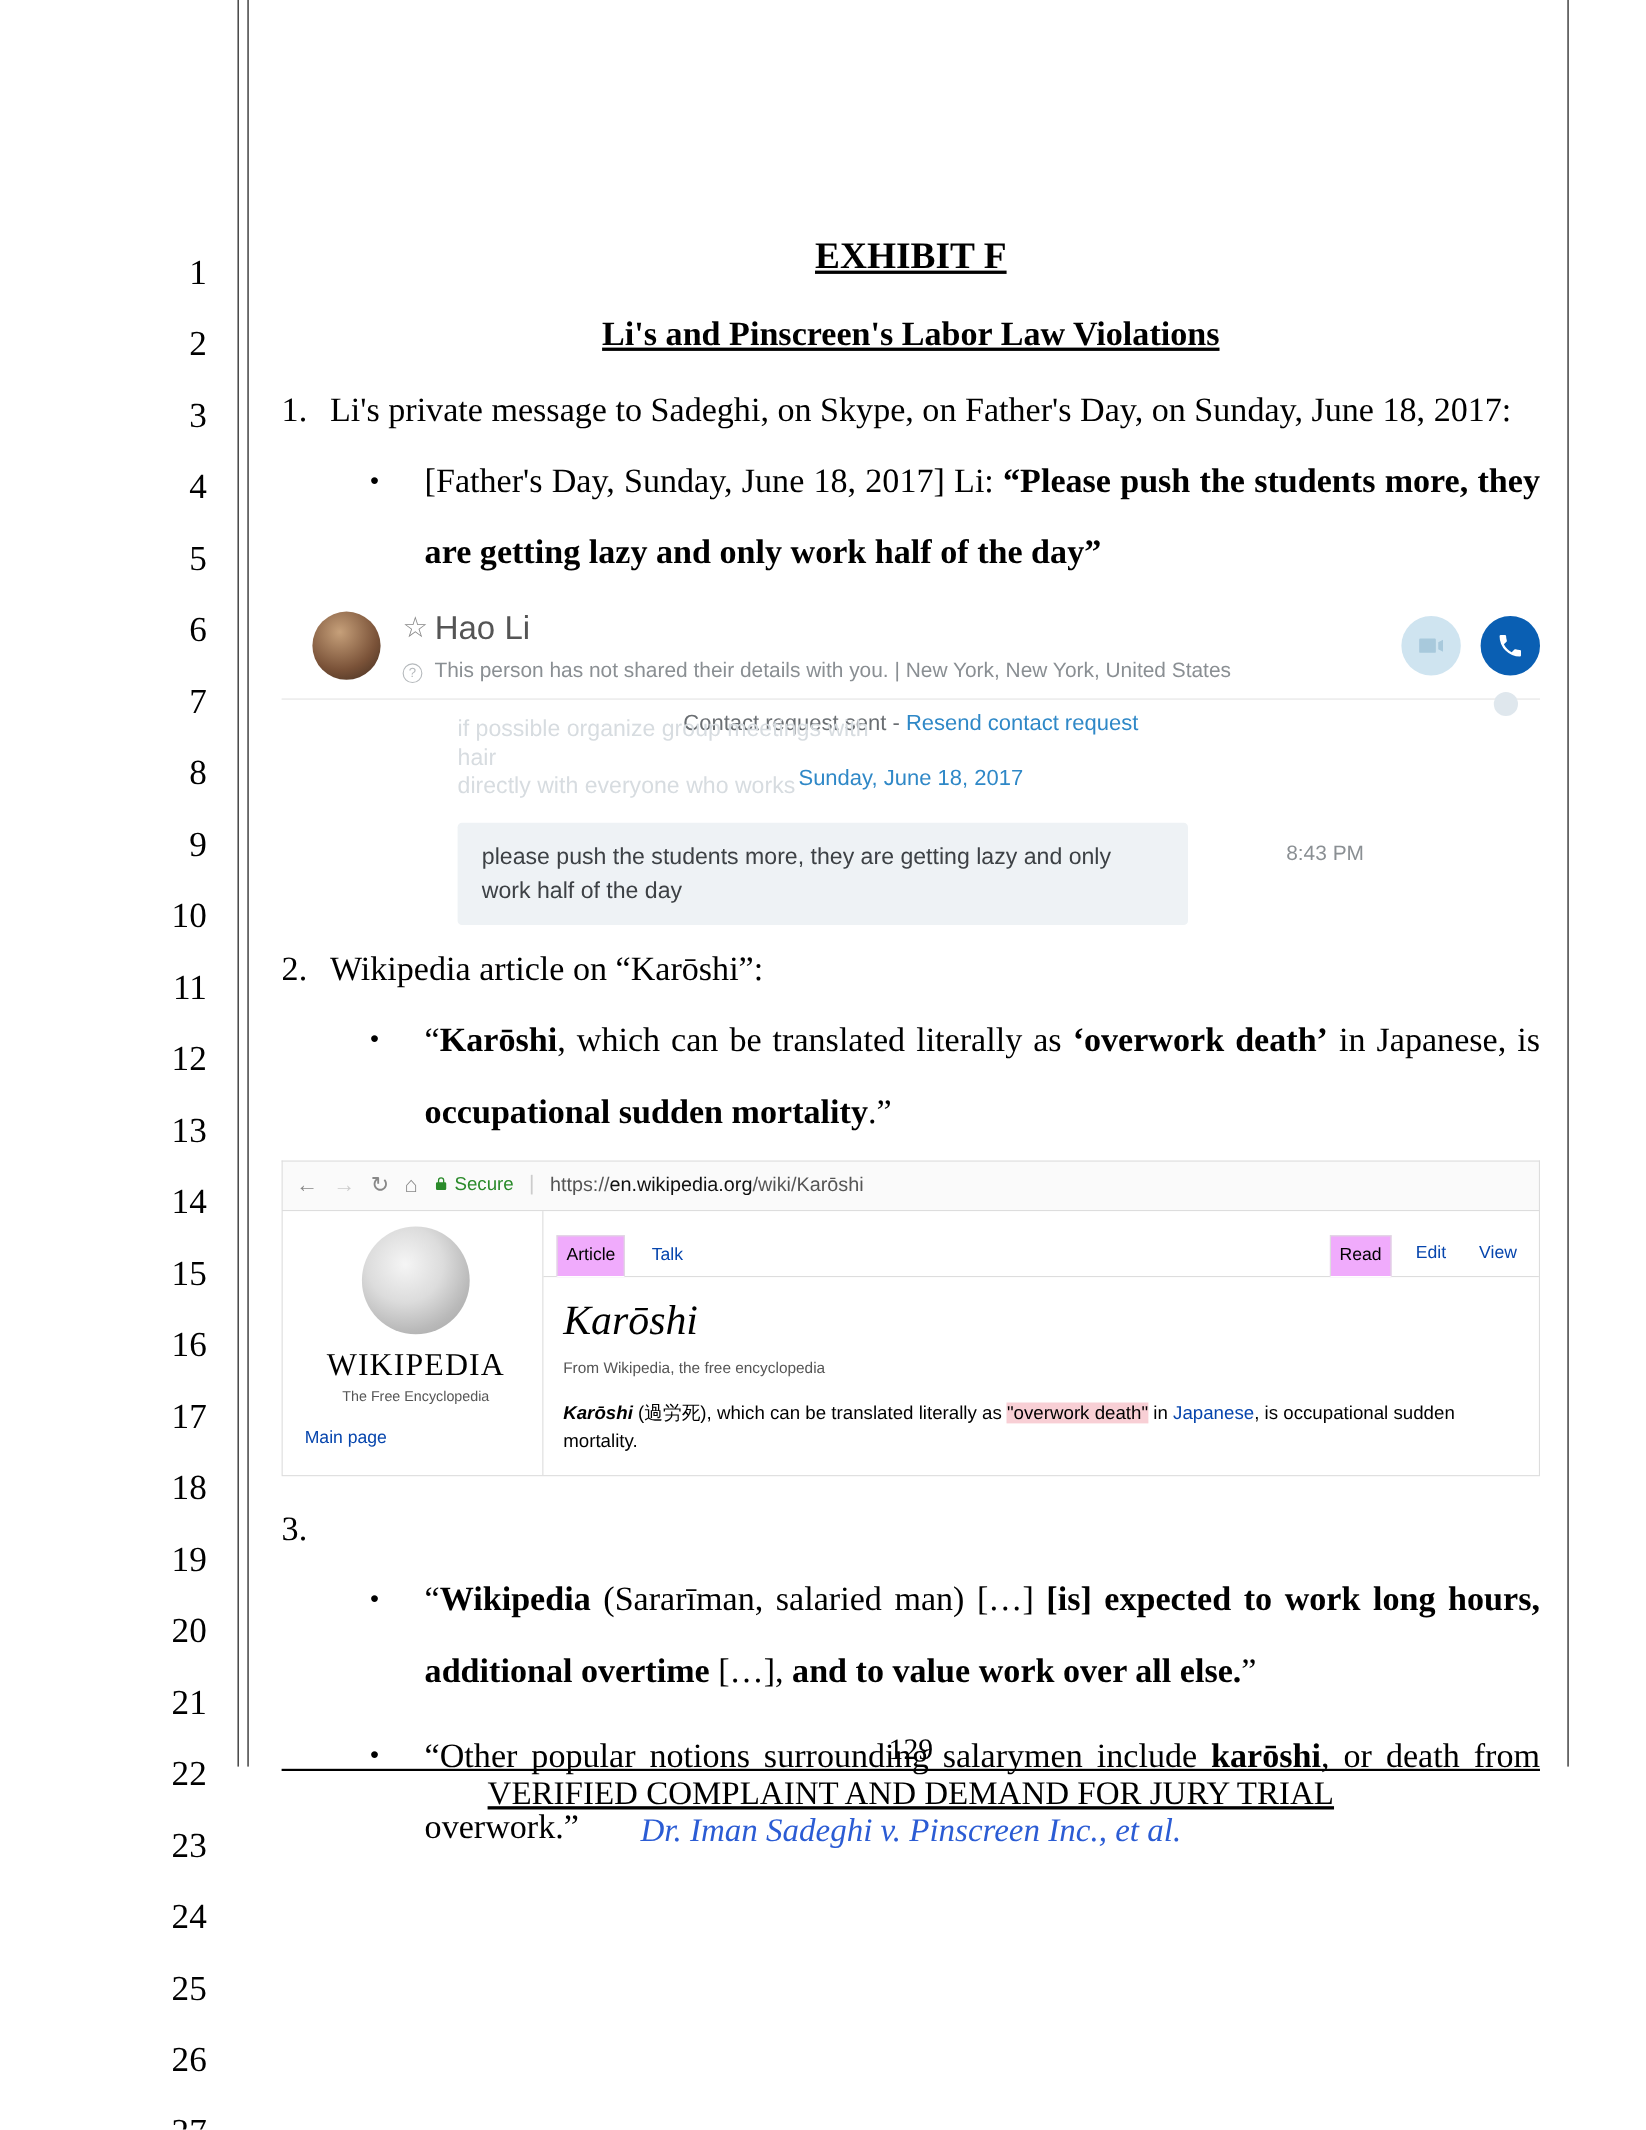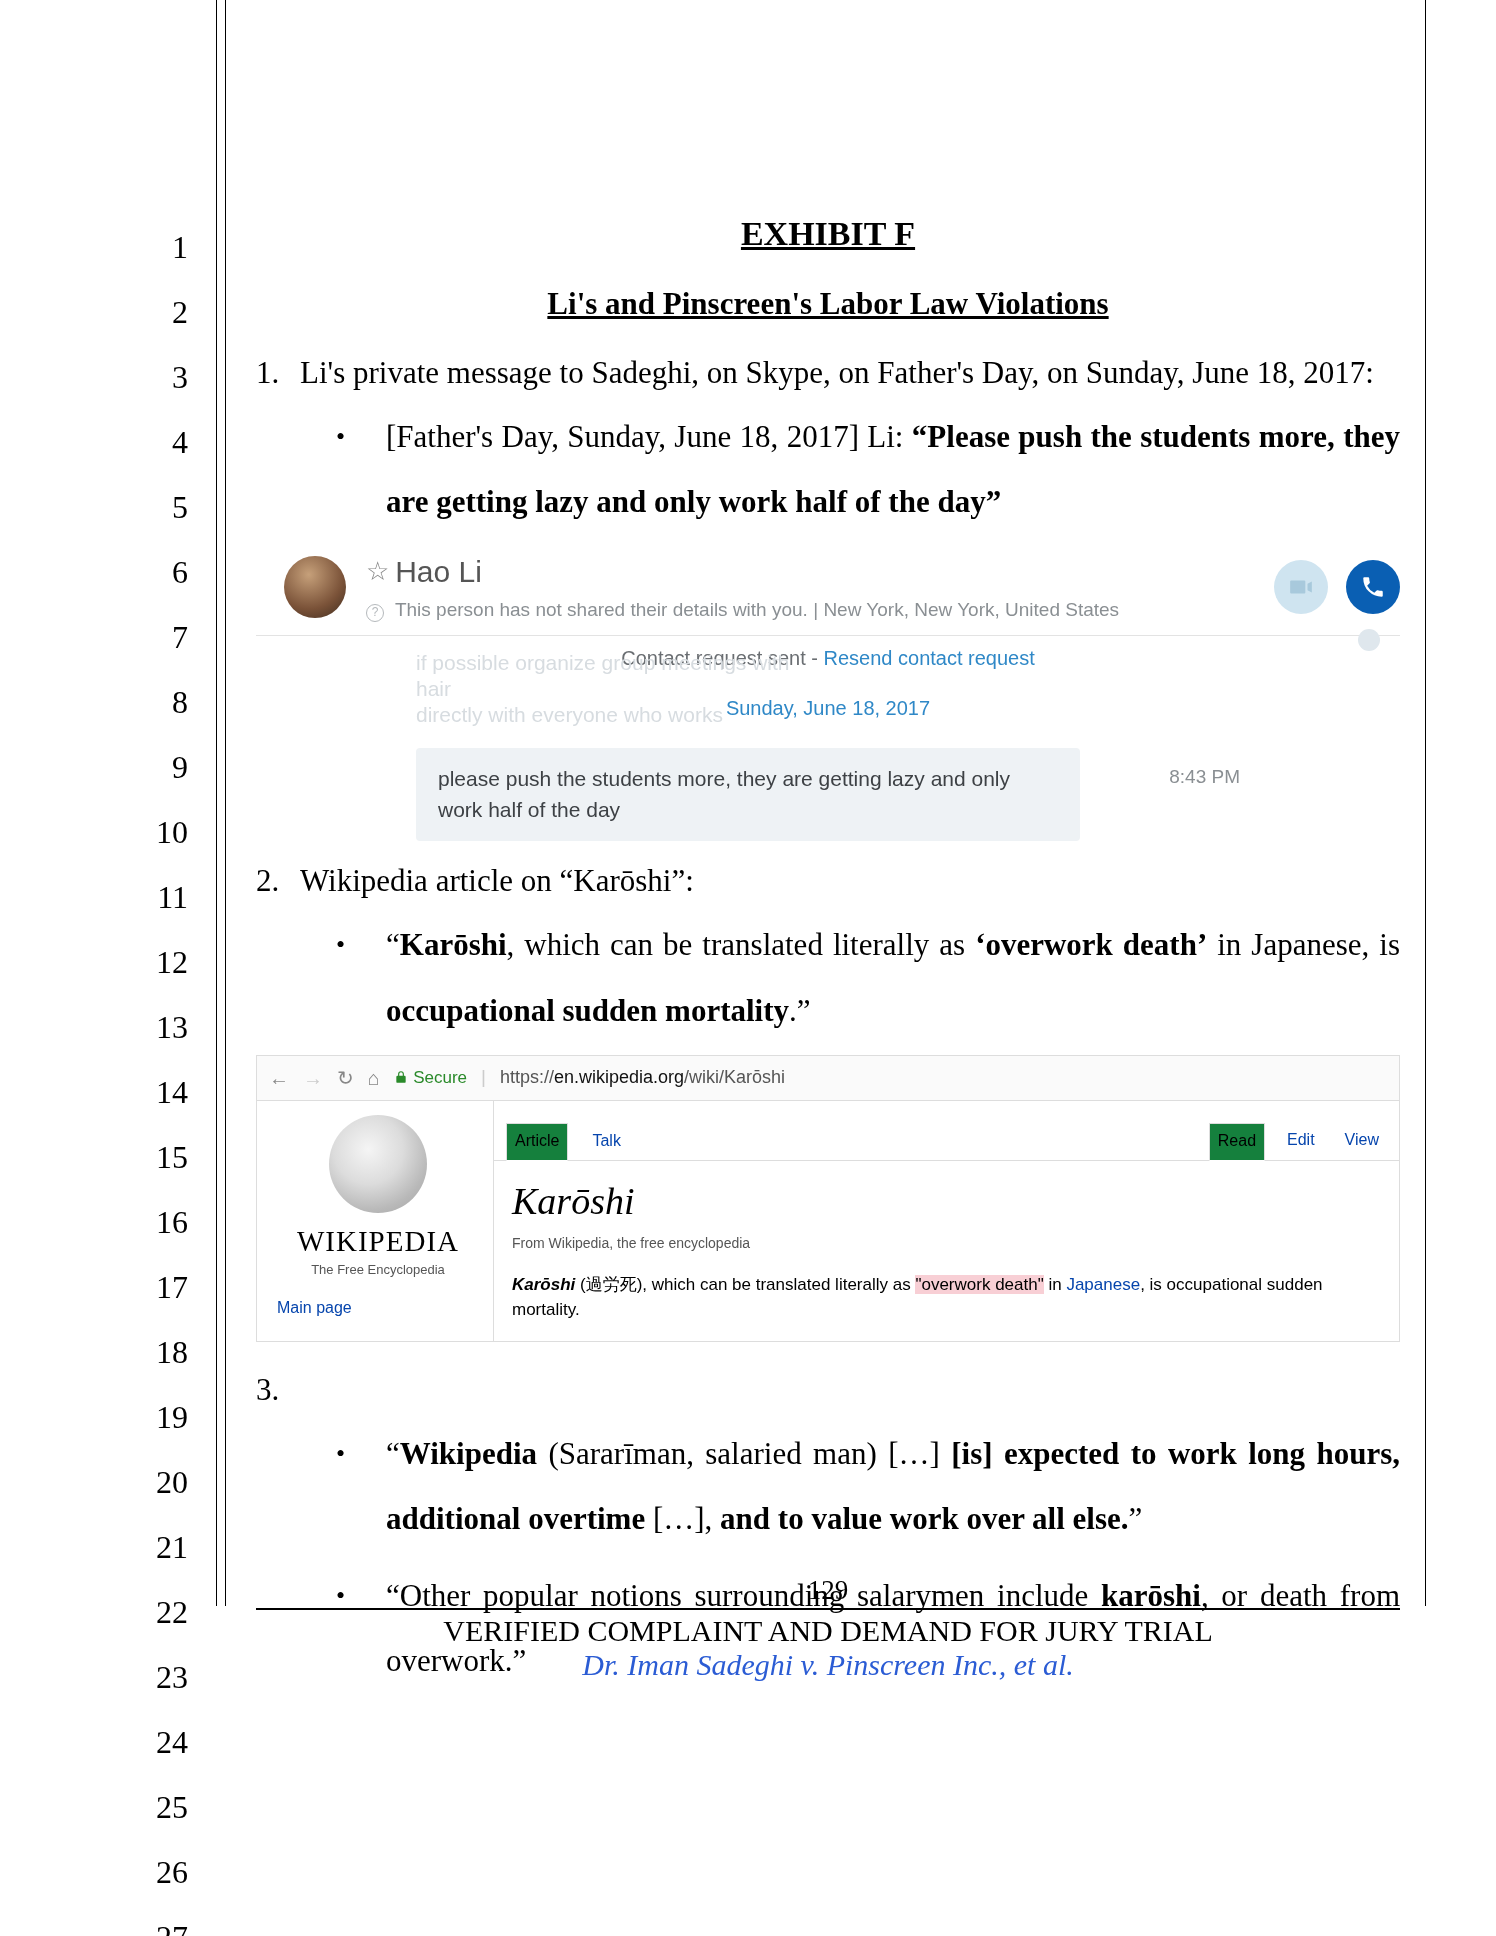--- a/index.html
+++ b/index.html
@@ -167,39 +167,39 @@
   }
   .wiki-name { font-family:"Times New Roman", serif; font-size:29px; letter-spacing:1px; }
   .wiki-tag { font-size:13px; color:#555; margin-bottom:18px;}
   .wiki-link { color:#0645ad; font-size:16px; text-align:left; padding-left:4px;}
   .wiki-main { flex:1; padding:0; }
   .wiki-tabs {
     display:flex; border-bottom:1px solid #ddd; font-size:16px; align-items:flex-end;
     padding:22px 12px 0 12px; gap:16px;
   }
   .tab { padding:6px 8px 8px 8px; color:#0645ad; }
-  .tab.active { color:#000; border:1px solid #ddd; border-bottom:1px solid #fff; margin-bottom:-1px; background:#15803d;}
+  .tab.active { color:#000; border:1px solid #ddd; border-bottom:1px solid #fff; margin-bottom:-1px; background:#f0abfc;}
   .tab-right { margin-left:auto; display:flex; gap:14px; }
   .wiki-article { padding:14px 18px 18px 18px; }
   .wiki-h1 { font-family:"Times New Roman", serif; font-size:38px; font-style:italic; font-weight:normal; margin:0 0 6px 0;}
   .wiki-from { font-size:14px; color:#555; margin-bottom:18px;}
   .wiki-p { font-size:17px; line-height:1.5; }
   .wiki-p .hl { background:#f8cfd5; }
   .wiki-p .wl { color:#0645ad; }
 
   
   .footer {
     position:absolute;
     left:256px; right:96px;
     bottom:254px;
     text-align:center;
   }
   .foot-line-top { height:2px; background:#000; margin-bottom:4px; }
   .foot-page { font-size:27px; margin-bottom:2px;}
-  .foot-title { font-size:30px; }
+  .foot-title { font-size:30px;text-decoration:underline; }
   .foot-case { font-size:30px; color:#2b5cd4; font-style:italic; }
 
 </style>
 </head>
 <body>
 
 <div class="page">
   <div class="outer-border-left"></div>
   <div class="inner-border-left"></div>
   <div class="outer-border-right"></div>

